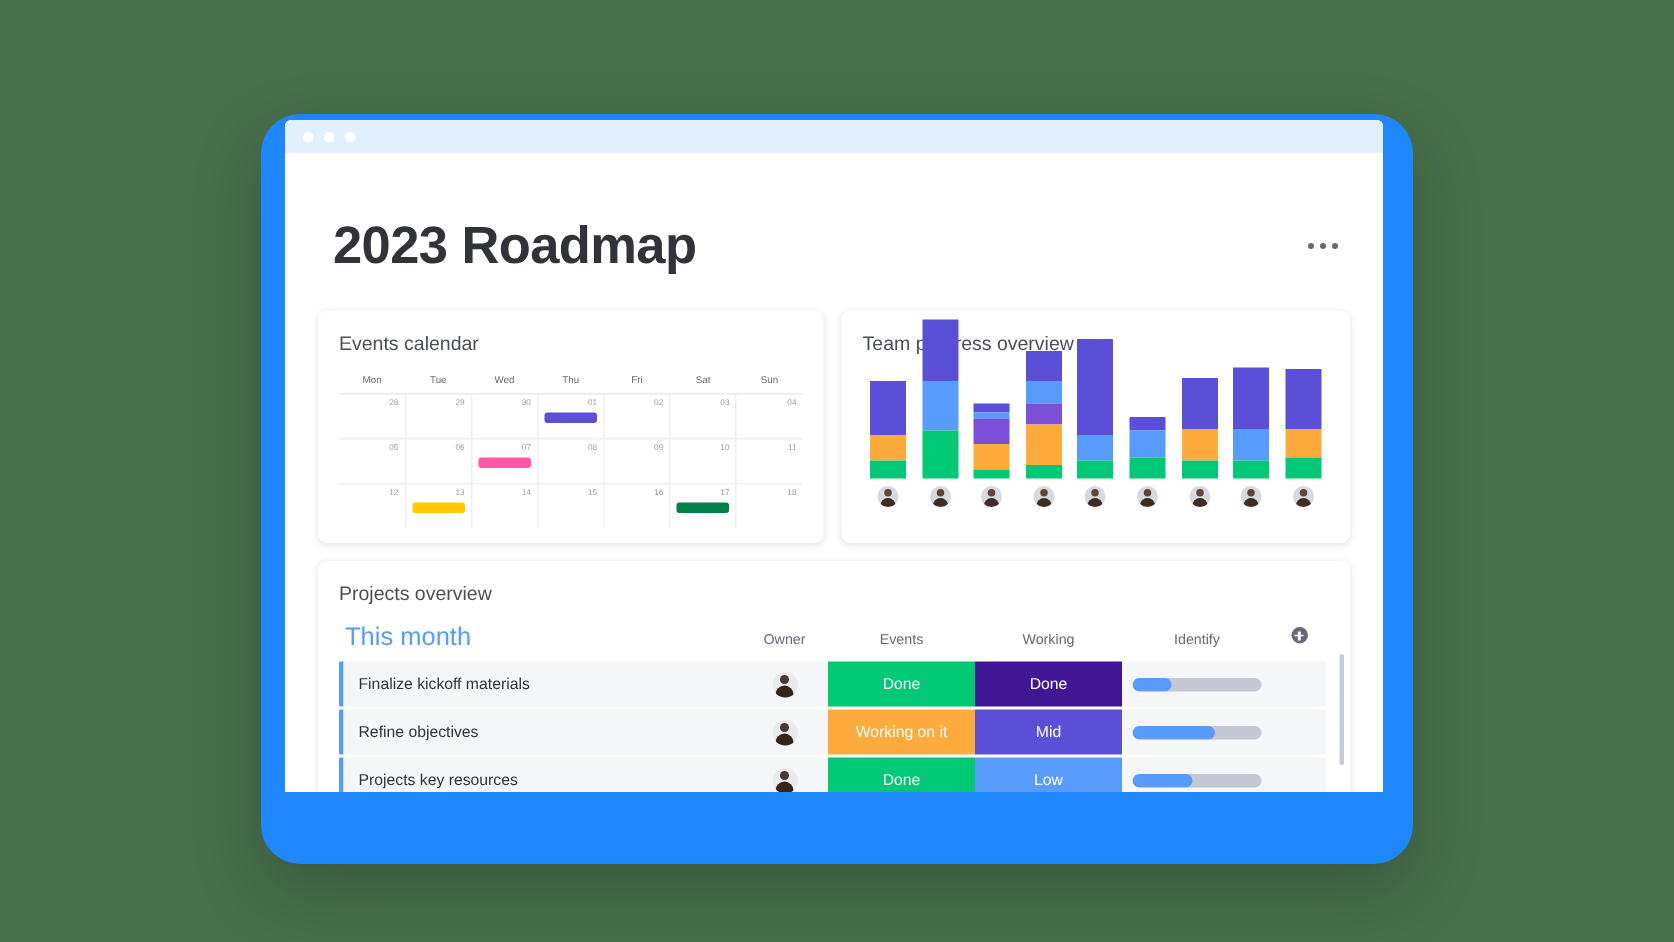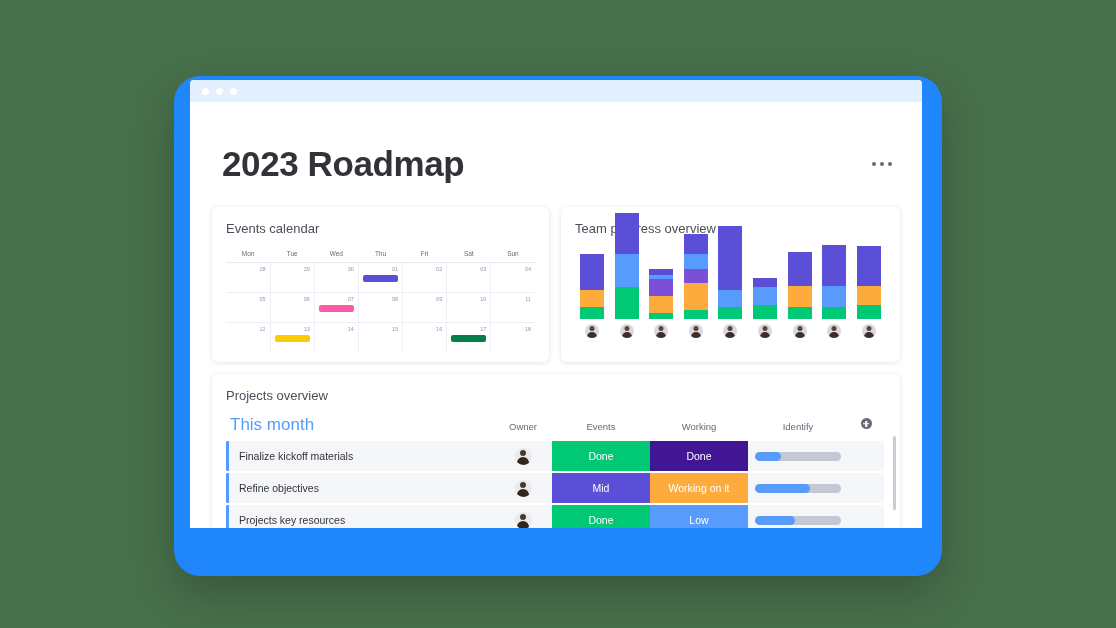--- a/index.html
+++ b/index.html
@@ -585,22 +585,22 @@
                 </div>
               </div>
               <div class="cell cell-plain w-add"></div>
             </div>
             <div class="task-row">
               <div class="row-accent"></div>
               <div class="task-name">Refine objectives</div>
               <div class="cell cell-plain w-owner">
                 <div class="owner-avatar"></div>
               </div>
+              <div class="cell w-status" style="background: rgb(253, 171, 61);">Working on it</div>
               <div class="cell w-priority" style="background: rgb(90, 79, 214);">Mid</div>
-              <div class="cell w-status" style="background: rgb(253, 171, 61);">Working on it</div>
               <div class="cell cell-plain w-timeline">
                 <div class="progress-track">
                   <div class="progress-fill" style="width: 64%;"></div>
                 </div>
               </div>
               <div class="cell cell-plain w-add"></div>
             </div>
             <div class="task-row">
               <div class="row-accent"></div>
               <div class="task-name">Projects key resources</div>

